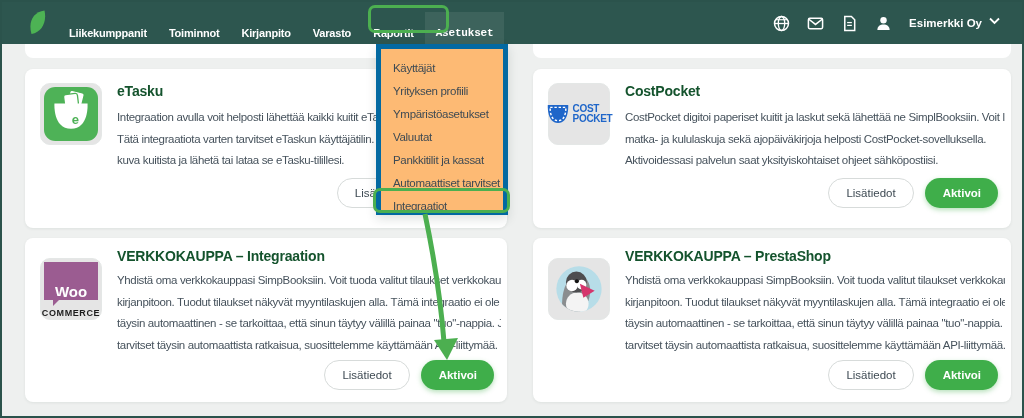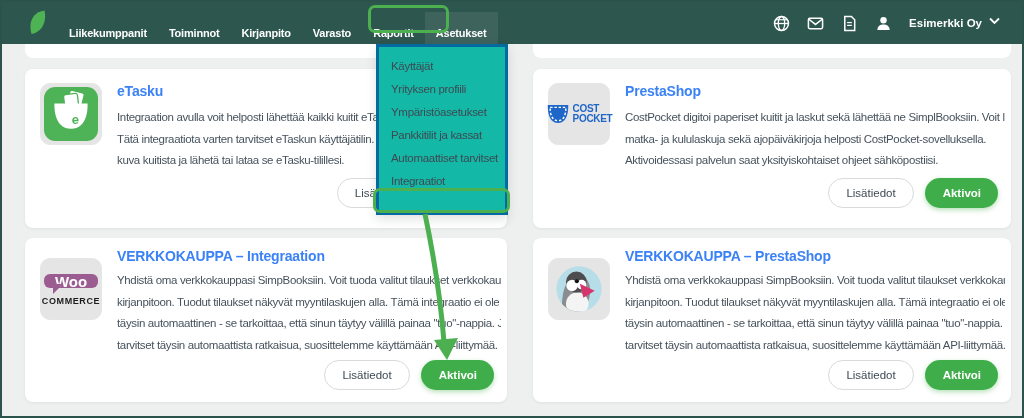--- a/index.html
+++ b/index.html
@@ -6,21 +6,21 @@
   body { background:#fff; font-family:"Liberation Sans","DejaVu Sans",sans-serif; }
   .viewport { position:relative; width:1024px; height:418px; background:#eef0ef;
               border:2px solid #2b534c; overflow:hidden; }
 
   
   .navbar { position:absolute; left:0; top:0; right:0; height:42px; background:#2d564f; z-index:4; }
   .leaf { position:absolute; left:27px; top:8px; width:18px; height:26px; }
   .nav-left { position:absolute; left:56px; top:10px; height:42px; display:flex; }
   .nav-item { color:#fff; font-size:11px; font-weight:bold; letter-spacing:-0.2px;
               padding:0 11px; line-height:42px; height:42px; cursor:pointer; position:relative; }
-  .nav-item.active { background:rgba(255,255,255,.08); }
+  .nav-item.active { background:rgba(255,255,255,.08);font-family:Liberation Mono, monospace; }
   .nav-item.active::after { content:""; position:absolute; left:0; right:0; bottom:0;
               height:3px; background:#4caf50; }
   .nav-right { position:absolute; right:22px; top:0; height:42px; display:flex;
                align-items:center; gap:17px; }
   .nav-icon { width:17px; height:17px; display:block; cursor:pointer; }
   .company { color:#fff; font-size:11.5px; font-weight:bold; display:flex;
              align-items:flex-start; gap:7px; cursor:pointer; }
 
   
   .strip { position:absolute; top:42px; height:14px; background:#fff;
@@ -35,51 +35,51 @@
   .card.r2 { top:236px; height:164px; }
   .card.cl { left:23px;  width:482px; }
   .card.cr { left:531px; width:478px; }
 
   .tile { position:absolute; left:15px; width:62px; height:62px; background:#e5e5e5;
           border:1px solid #e4e7e6; border-radius:10px; display:flex; flex-direction:column;
           align-items:center; justify-content:center; }
   .r1 .tile { top:14px; } .r2 .tile { top:20px; }
 
   .card-title { position:absolute; left:92px; font-size:14px; font-weight:bold;
-                color:#3b82f6; letter-spacing:-0.2px; white-space:nowrap; }
+                color:#14532d; letter-spacing:-0.2px; white-space:nowrap; }
   .r1 .card-title { top:14px; } .r2 .card-title { top:10px; }
 
   .card-lines { position:absolute; left:92px; right:6px; color:#46525c; font-size:11.5px;
                 letter-spacing:-0.35px; line-height:21.5px; overflow:hidden; }
   .r1 .card-lines { top:38px; } .r2 .card-lines { top:32px; }
   .line { display:block; white-space:nowrap; }
 
   .card-buttons { position:absolute; right:13px; display:flex; gap:11px; align-items:center; }
   .r1 .card-buttons { bottom:20px; } .r2 .card-buttons { bottom:12px; }
   .card-buttons.etasku { right:85px; }
   .btn { height:30px; border-radius:15px; font-size:11.5px; padding:0 17px;
          display:flex; align-items:center; cursor:pointer; font-family:inherit; }
   .btn-outline { background:#fff; border:1px solid #d7dbda; color:#3e4a53; }
   .btn-green { background:#3fae4a; border:none; color:#fff; font-weight:bold;
                box-shadow:0 2px 5px rgba(63,174,74,.38);padding-left:18px; }
 
   
-  .woo-bubble { width:54px; height:14px; background:#9b5c91; border-radius:6px;
+  .woo-bubble { width:54px; height:38px; background:#9b5c91; border-radius:0;
                 color:#fff; font-weight:bold; font-size:15px; display:flex;
-                align-items:center; justify-content:center; position:relative; margin-top:2px; }
+                align-items:flex-end; justify-content:center; position:relative; margin-top:2px; }
   .woo-bubble::after { content:""; position:absolute; left:9px; bottom:-6px;
                 border:5px solid transparent; border-top-color:#9b5c91; border-left-color:#9b5c91; }
   .woo-sub { font-size:9px; font-weight:bold; color:#1c1c1c; letter-spacing:0.6px; margin-top:8px; }
   .cp-wrap { display:flex; align-items:center; gap:3px; }
   .cp-text { color:#1f66c9; font-weight:bold; font-size:10px; line-height:10px;
              letter-spacing:-0.3px; }
 
   
   .dropdown { position:absolute; left:374px; top:42px; width:132px; height:171px;
-              background:#14b8a6; border:3px solid #0369a1; padding-top:8px;
+              background:#fdba74; border:5px solid #0369a1; padding-top:8px;
               box-shadow:0 4px 10px rgba(30,50,45,.14); z-index:5; }
   .dd-item { padding-left:12px; line-height:23px; font-size:11.5px; color:#3e4a53;
              letter-spacing:-0.3px; white-space:nowrap; cursor:pointer; }
 
   
   .anno { position:absolute; border:3px solid #4caf50; border-radius:7px;
           z-index:8; pointer-events:none; }
   .anno-asetukset   { left:366px; top:3px;   width:81px;  height:28px; }
   .anno-integraatiot{ left:371px; top:186px; width:137px; height:25px; }
   .arrow-overlay { position:absolute; left:0; top:0; width:1024px; height:418px;
@@ -161,21 +161,21 @@
         <svg width="24" height="24" viewBox="0 0 40 40">
           <path d="M3 5 h34 c0 0 2 30 -17 30 c-19 0 -17 -30 -17 -30 z" fill="#1f66c9"></path>
           <path d="M7 9 h26 c0 0 1.5 22 -13 22 c-14.5 0 -13 -22 -13 -22 z" fill="none" stroke="#fff" stroke-width="2.4" stroke-dasharray="4 3"></path>
         </svg>
         <div class="cp-text">
           <div>COST</div>
           <div>POCKET</div>
         </div>
       </div>
     </div>
-    <h3 class="card-title">PrestaShop</h3>
+    <h3 class="card-title">CostPocket</h3>
     <div class="card-lines">
       <span class="line">CostPocket digitoi paperiset kuitit ja laskut sekä lähettää ne SimplBooksiin. Voit luoda</span>
       <span class="line">matka- ja kululaskuja sekä ajopäiväkirjoja helposti CostPocket-sovelluksella.</span>
       <span class="line">Aktivoidessasi palvelun saat yksityiskohtaiset ohjeet sähköpostiisi.</span>
     </div>
     <div class="card-buttons">
       <button class="btn btn-outline">Lisätiedot</button>
       <button class="btn btn-green">Aktivoi</button>
     </div>
   </section>
@@ -230,20 +230,21 @@
     <div class="card-buttons">
       <button class="btn btn-outline">Lisätiedot</button>
       <button class="btn btn-green">Aktivoi</button>
     </div>
   </section>
 
   <div class="dropdown">
     <div class="dd-item">Käyttäjät</div>
     <div class="dd-item">Yrityksen profiili</div>
     <div class="dd-item">Ympäristöasetukset</div>
+    <div class="dd-item">Valuutat</div>
     <div class="dd-item">Pankkitilit ja kassat</div>
     <div class="dd-item">Automaattiset tarvitset</div>
     <div class="dd-item">Integraatiot</div>
   </div>
 
   <div class="anno anno-asetukset"></div>
   <div class="anno anno-integraatiot"></div>
   <svg class="arrow-overlay" viewBox="0 0 1024 418">
     <path d="M423 212 C432 255 439 302 442 340" fill="none" stroke="#4caf50" stroke-width="5"></path>
     <polygon points="432,338 456,336 445,358" fill="#4caf50"></polygon>

